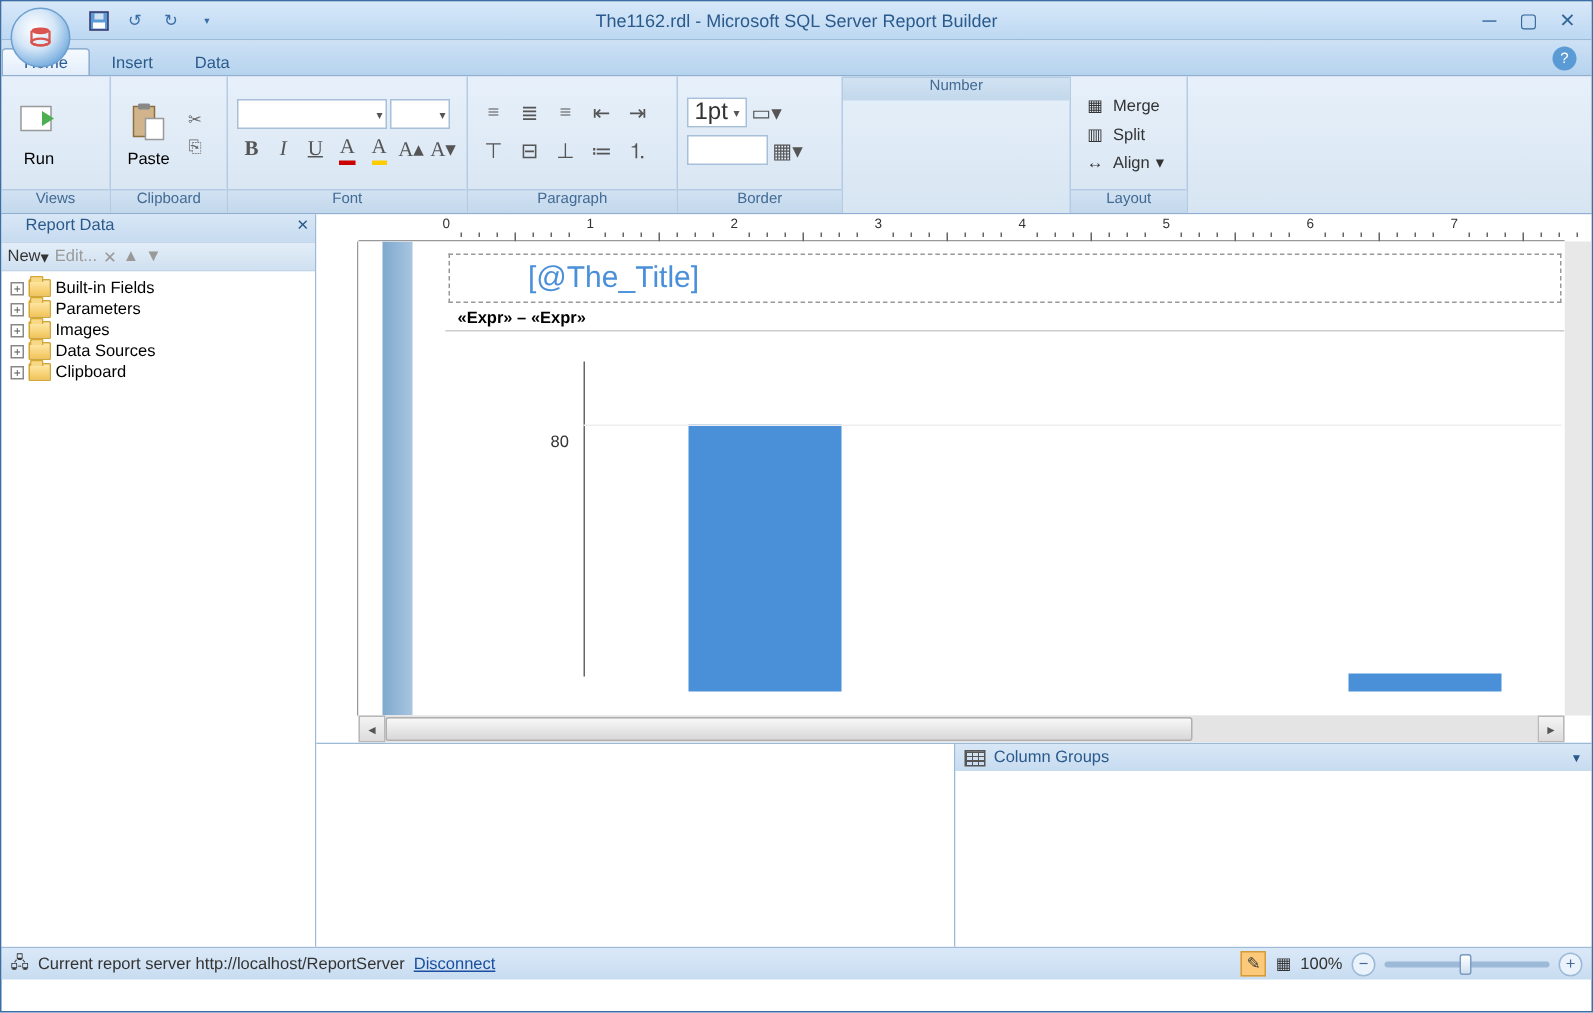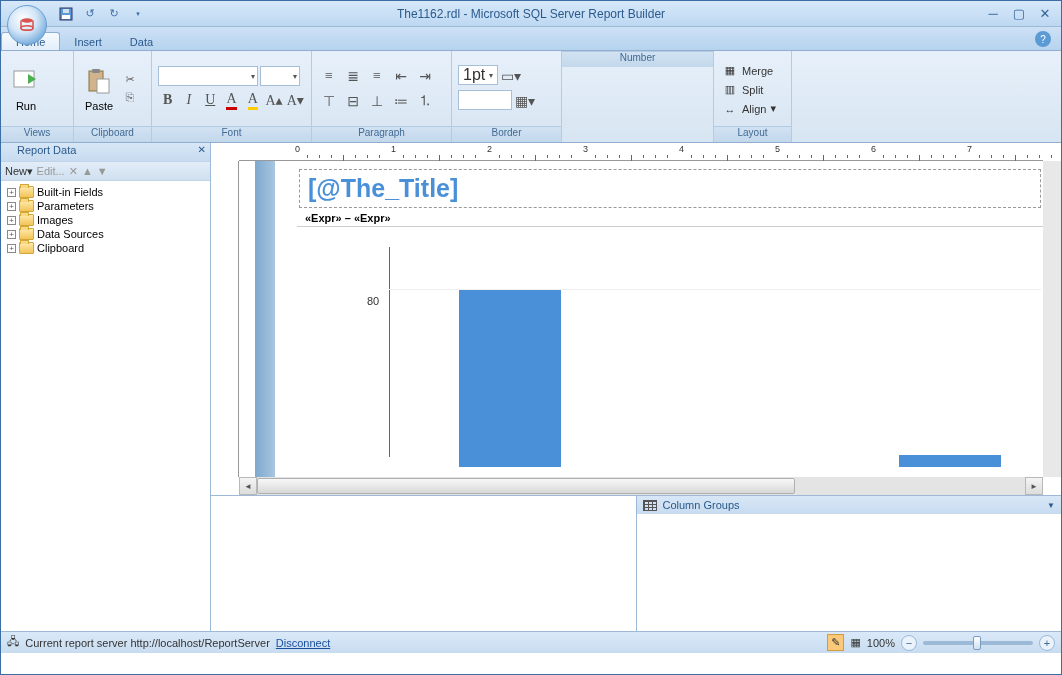--- a/index.html
+++ b/index.html
@@ -48,21 +48,21 @@
   .folder-icon { width:15px; height:12px; background:linear-gradient(#ffe9a8,#f2c45a); border:1px solid #d4a636; border-radius:1px; position:relative;}
   .folder-icon::before { content:""; position:absolute; top:-3px; left:0; width:7px; height:3px; background:#f7d985; border:1px solid #d4a636; border-bottom:none; border-radius:1px 1px 0 0;}
   .design-area { flex:1; display:flex; flex-direction:column; background:#eaf2fb;}
   .rulers-and-canvas { flex:1; display:flex; position:relative; background:#fff; overflow:hidden;}
   .hruler { position:absolute; top:0; left:28px; right:18px; height:18px; background:#fff; border-bottom:1px solid #999; font-size:9px; color:#333;}
   .vruler { position:absolute; top:18px; left:10px; width:18px; bottom:18px; background:#fff; border-right:1px solid #999;}
   .canvas-wrap { position:absolute; top:18px; left:28px; right:18px; bottom:18px; overflow:hidden; background:#fff;}
   .canvas-bg { position:absolute; left:16px; top:0; width:20px; bottom:0; background:linear-gradient(to right,#7ea8ce,#a8c6e0);}
   .paper { position:absolute; left:58px; top:6px; right:0; bottom:0; background:#fff;}
   .title-box { border:1px dashed #999; margin:2px; padding:4px 8px;}
-  .title-text { color:#4a90d9; font-weight:bold; font-size:25px; font-family:"Segoe UI", Arial;}
+  .title-text { color:#4a90d9; font-weight:normal; font-size:20px; font-family:"Segoe UI", Arial;margin-left:44px;}
   .expr-row { font-size:11px; font-weight:bold; padding:2px 8px; border-bottom:1px solid #ccc;}
   .chart-box { margin:10px 2px 0 2px; height:230px; position:relative; background:#fff;}
   .chart-y-axis { position:absolute; left:90px; top:10px; bottom:10px; width:1px; background:#666;}
   .chart-bar { position:absolute; background:#4a90d9;}
   .chart-label { position:absolute; font-size:11px; color:#333;}
   .hscroll { position:absolute; bottom:0; left:28px; right:18px; height:18px; background:#e8e8e8; display:flex; align-items:center;}
   .hscroll-arrow { width:18px; height:18px; background:linear-gradient(#f4f4f4,#dcdcdc); border:1px solid #b8b8b8; display:flex; align-items:center; justify-content:center; font-size:8px; color:#555; cursor:pointer;}
   .hscroll-track { flex:1; height:18px; background: #e4e4e4; position:relative;}
   .hscroll-thumb { position:absolute; left:0; top:1px; bottom:1px; width:70%; background:linear-gradient(#f8f8f8,#d8d8d8); border:1px solid #b0b0b0; border-radius:2px;}
   .vscroll { position:absolute; top:18px; right:0; width:18px; bottom:18px; background:#e8e8e8;}

